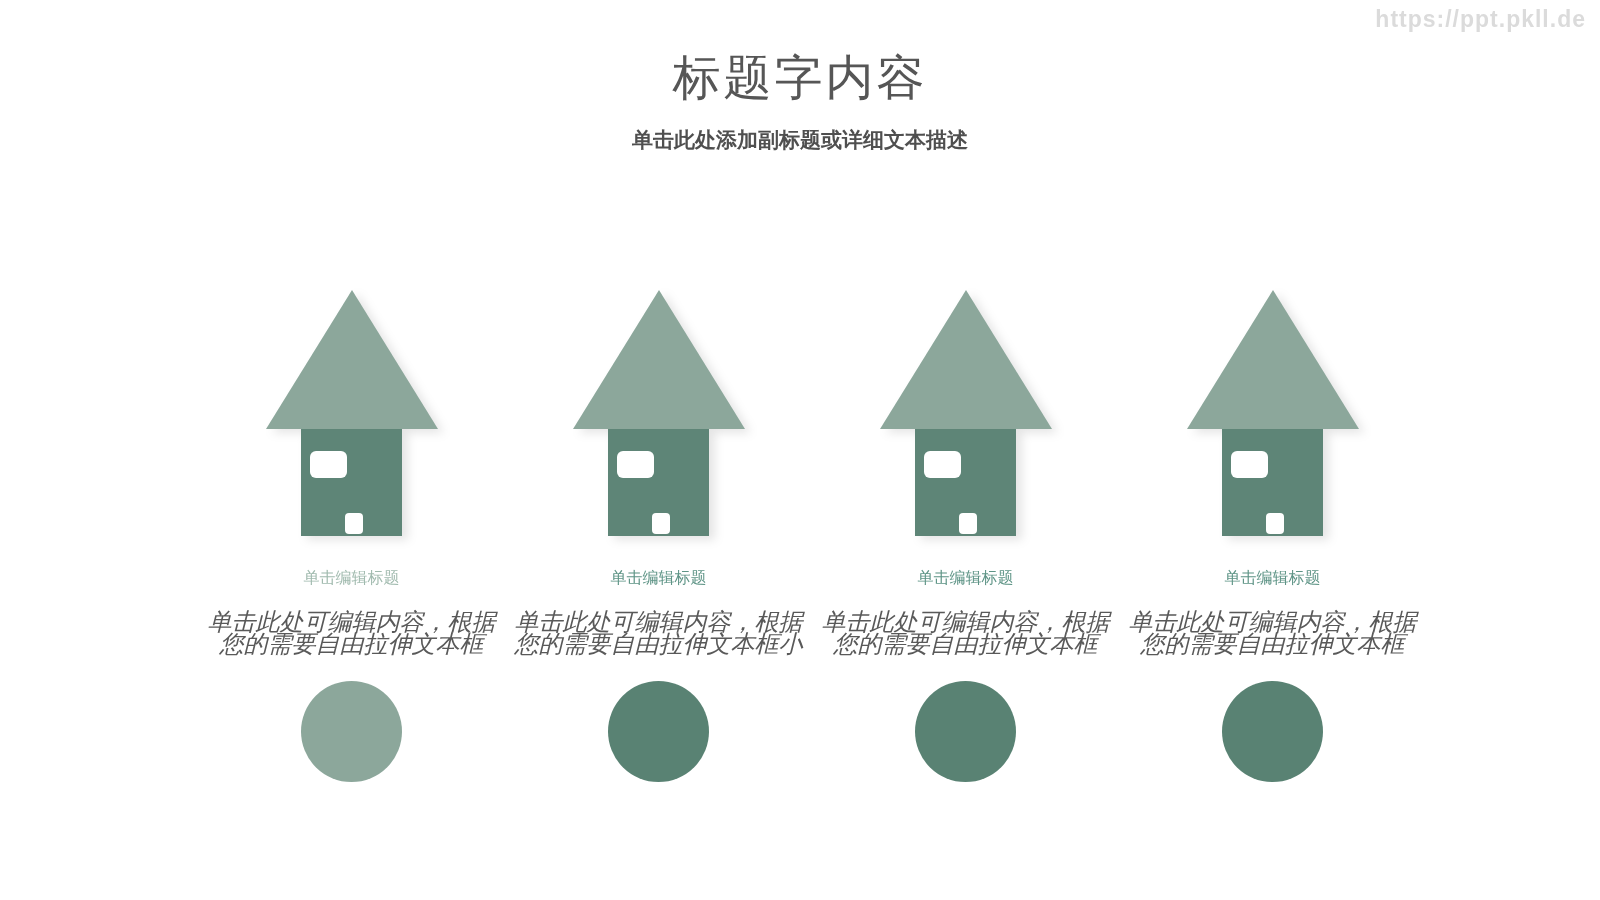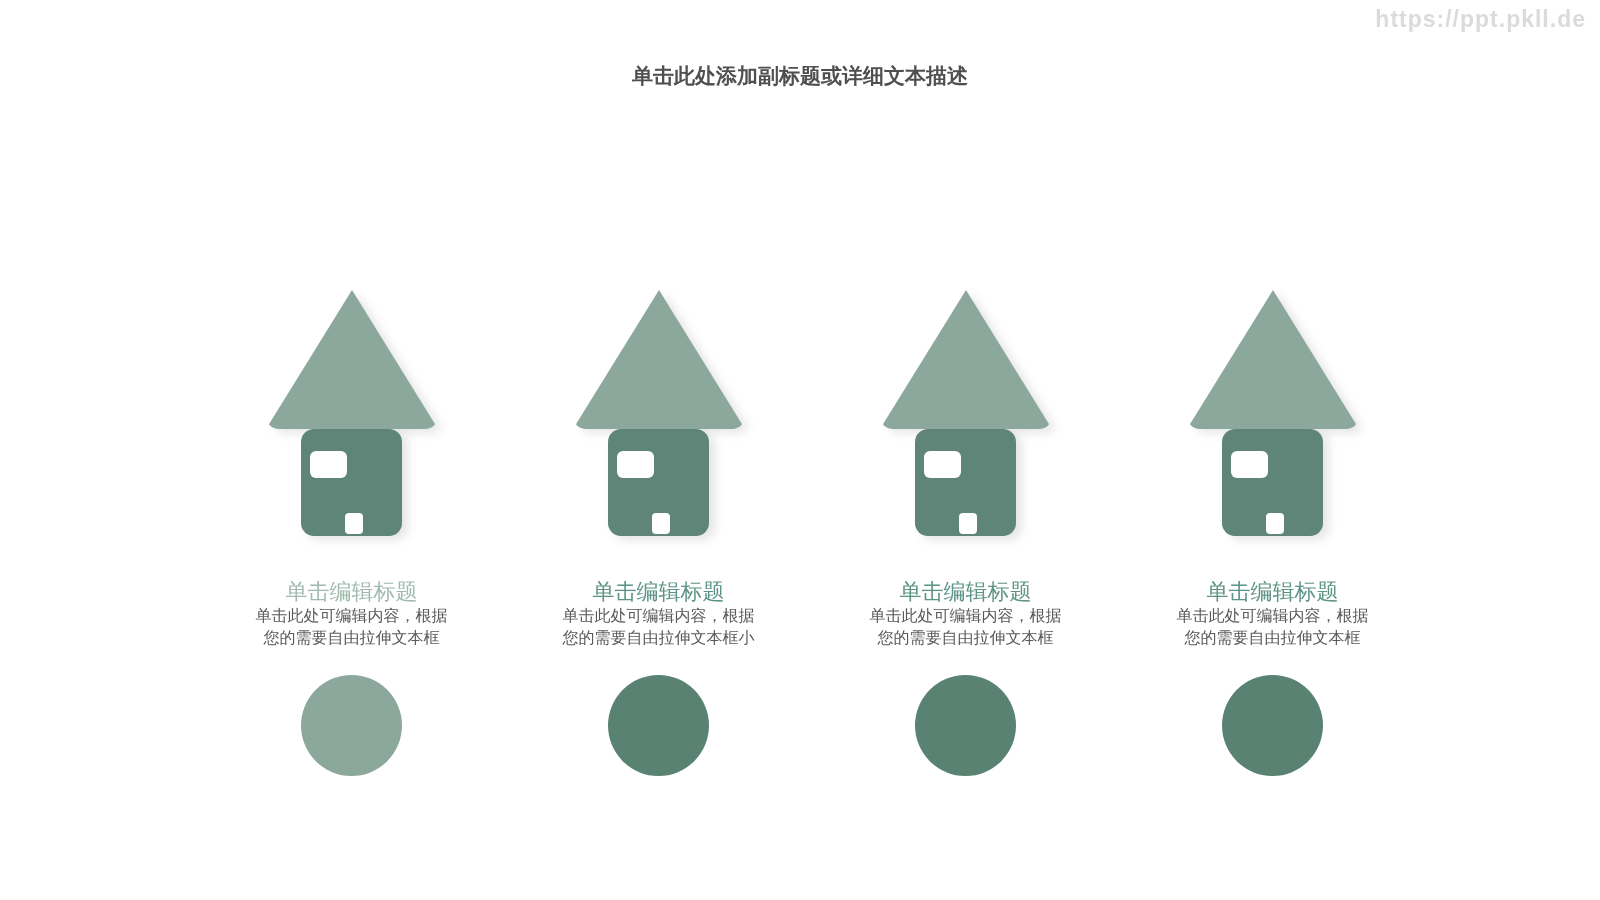--- a/index.html
+++ b/index.html
@@ -8,21 +8,21 @@
     --window:#FFFFFF;
     --circle-light:#8CA79B;
     --circle-dark:#598273;
     --item-title-light:#A0BAAE;
     --item-title-dark:#5E9486;
     --text-gray:#595959;
     --heading-gray:#565656;
     --subtitle-gray:#4F4F4F;
     --watermark-gray:#DBDBDB;
   }
-  *{box-sizing:border-box;border-radius:13px;}
+  *{box-sizing:border-box;}
   html,body{margin:0;padding:0;background:#ffffff;}
   .slide{
     position:relative;
     width:1600px;height:900px;
     background:#ffffff;
     overflow:hidden;
     font-family:"Liberation Sans", sans-serif;
   }
   .watermark{
     position:absolute;top:6px;right:14px;
@@ -65,47 +65,49 @@
     position:absolute;left:9px;top:22px;
     width:37px;height:27px;border-radius:6px;
     background:var(--window);
   }
   .win-small{
     position:absolute;left:44px;top:84px;
     width:18px;height:21px;border-radius:4px;
     background:var(--window);
   }
   .item-title{
-    margin-top:43px;
-    font-size:22px;line-height:26px;
+    margin-top:29px;
+    font-size:16px;line-height:26px;
     text-align:center;
   }
   .column.light .item-title{ color:var(--item-title-light); }
   .column.dark  .item-title{ color:var(--item-title-dark); }
   .item-desc{
-    margin-top:0;
-    font-size:16px;line-height:22px;
+    margin-top:20px;
+    font-size:24px;line-height:22px;
     color:var(--text-gray);
     text-align:center;
+    font-style:italic;
   }
   .dot{
     margin-top:26px;
     width:101px;height:101px;border-radius:50%;
   }
   .column.light .dot{ background:var(--circle-light); }
   .column.dark  .dot{ background:var(--circle-dark); }
 </style>
 </head>
 <body>
 
 <div class="slide">
 
   <div class="watermark">https://ppt.pkll.de</div>
 
   <div class="header">
+    <h1 class="slide-title">标题字内容</h1>
     <p class="slide-subtitle">单击此处添加副标题或详细文本描述</p>
   </div>
 
   <div class="columns">
 
     <div class="column light">
       <div class="house">
         <div class="roof"></div>
         <div class="house-body">
           <div class="win-large"></div>

